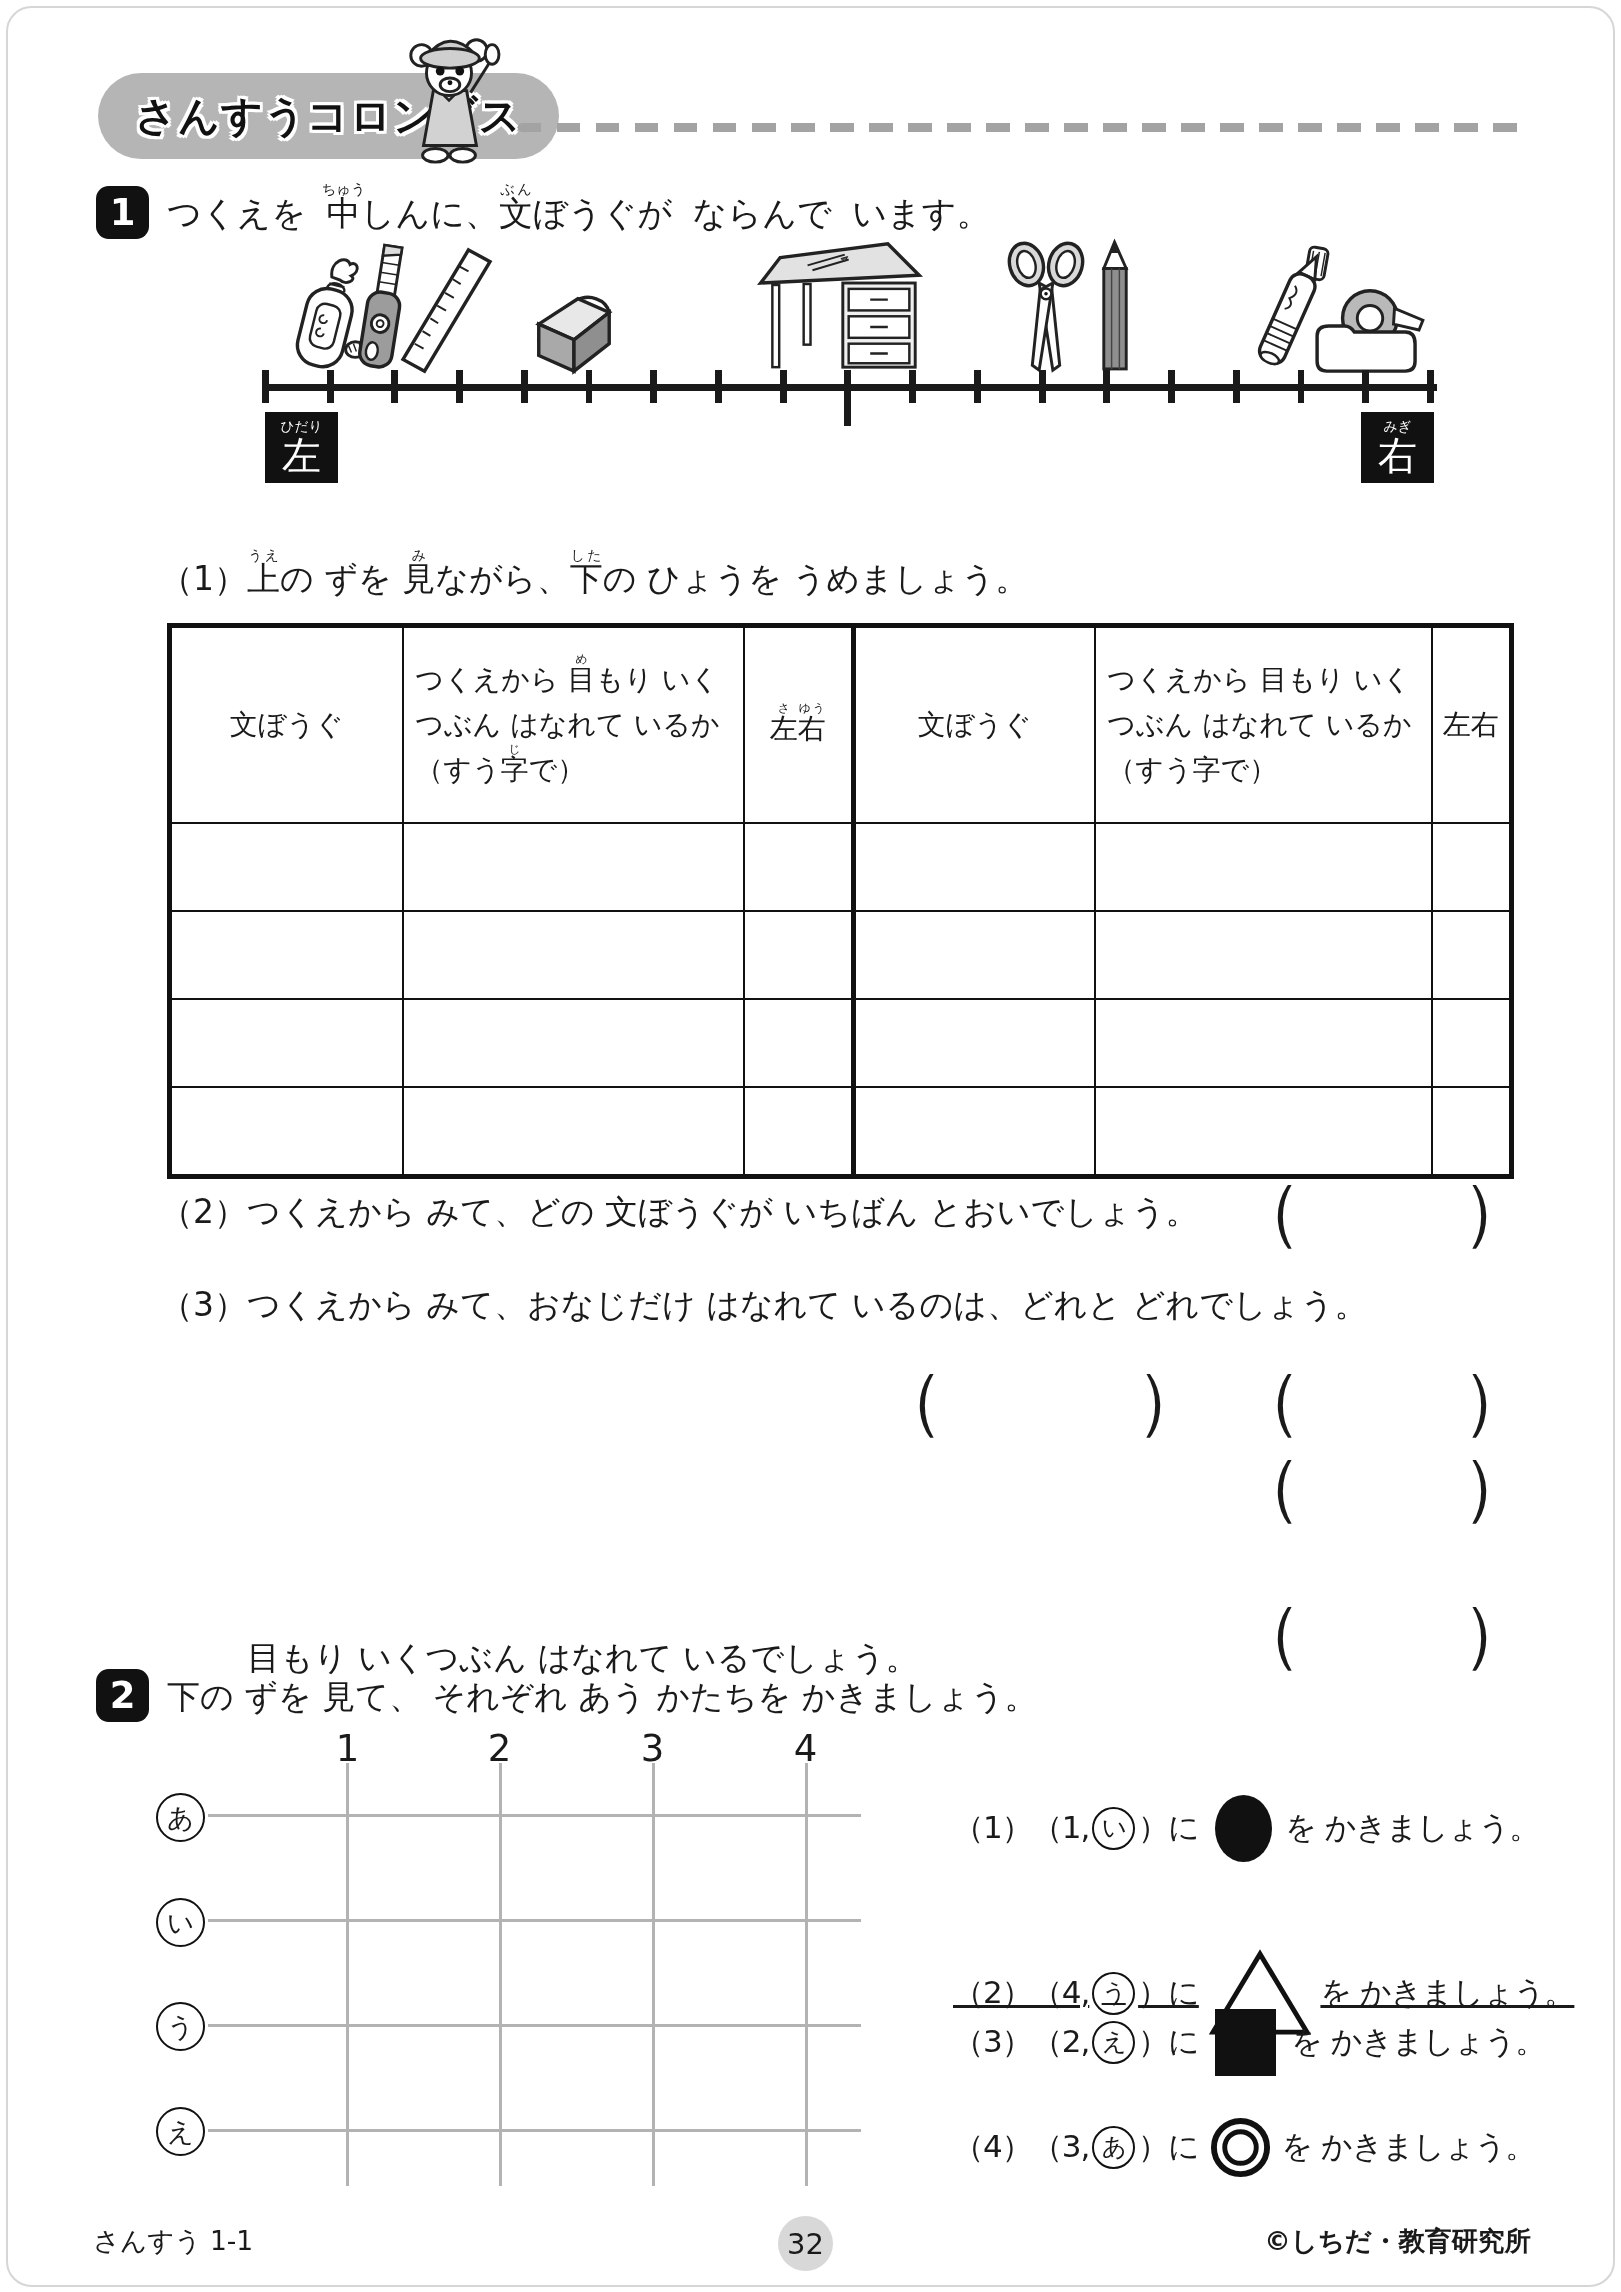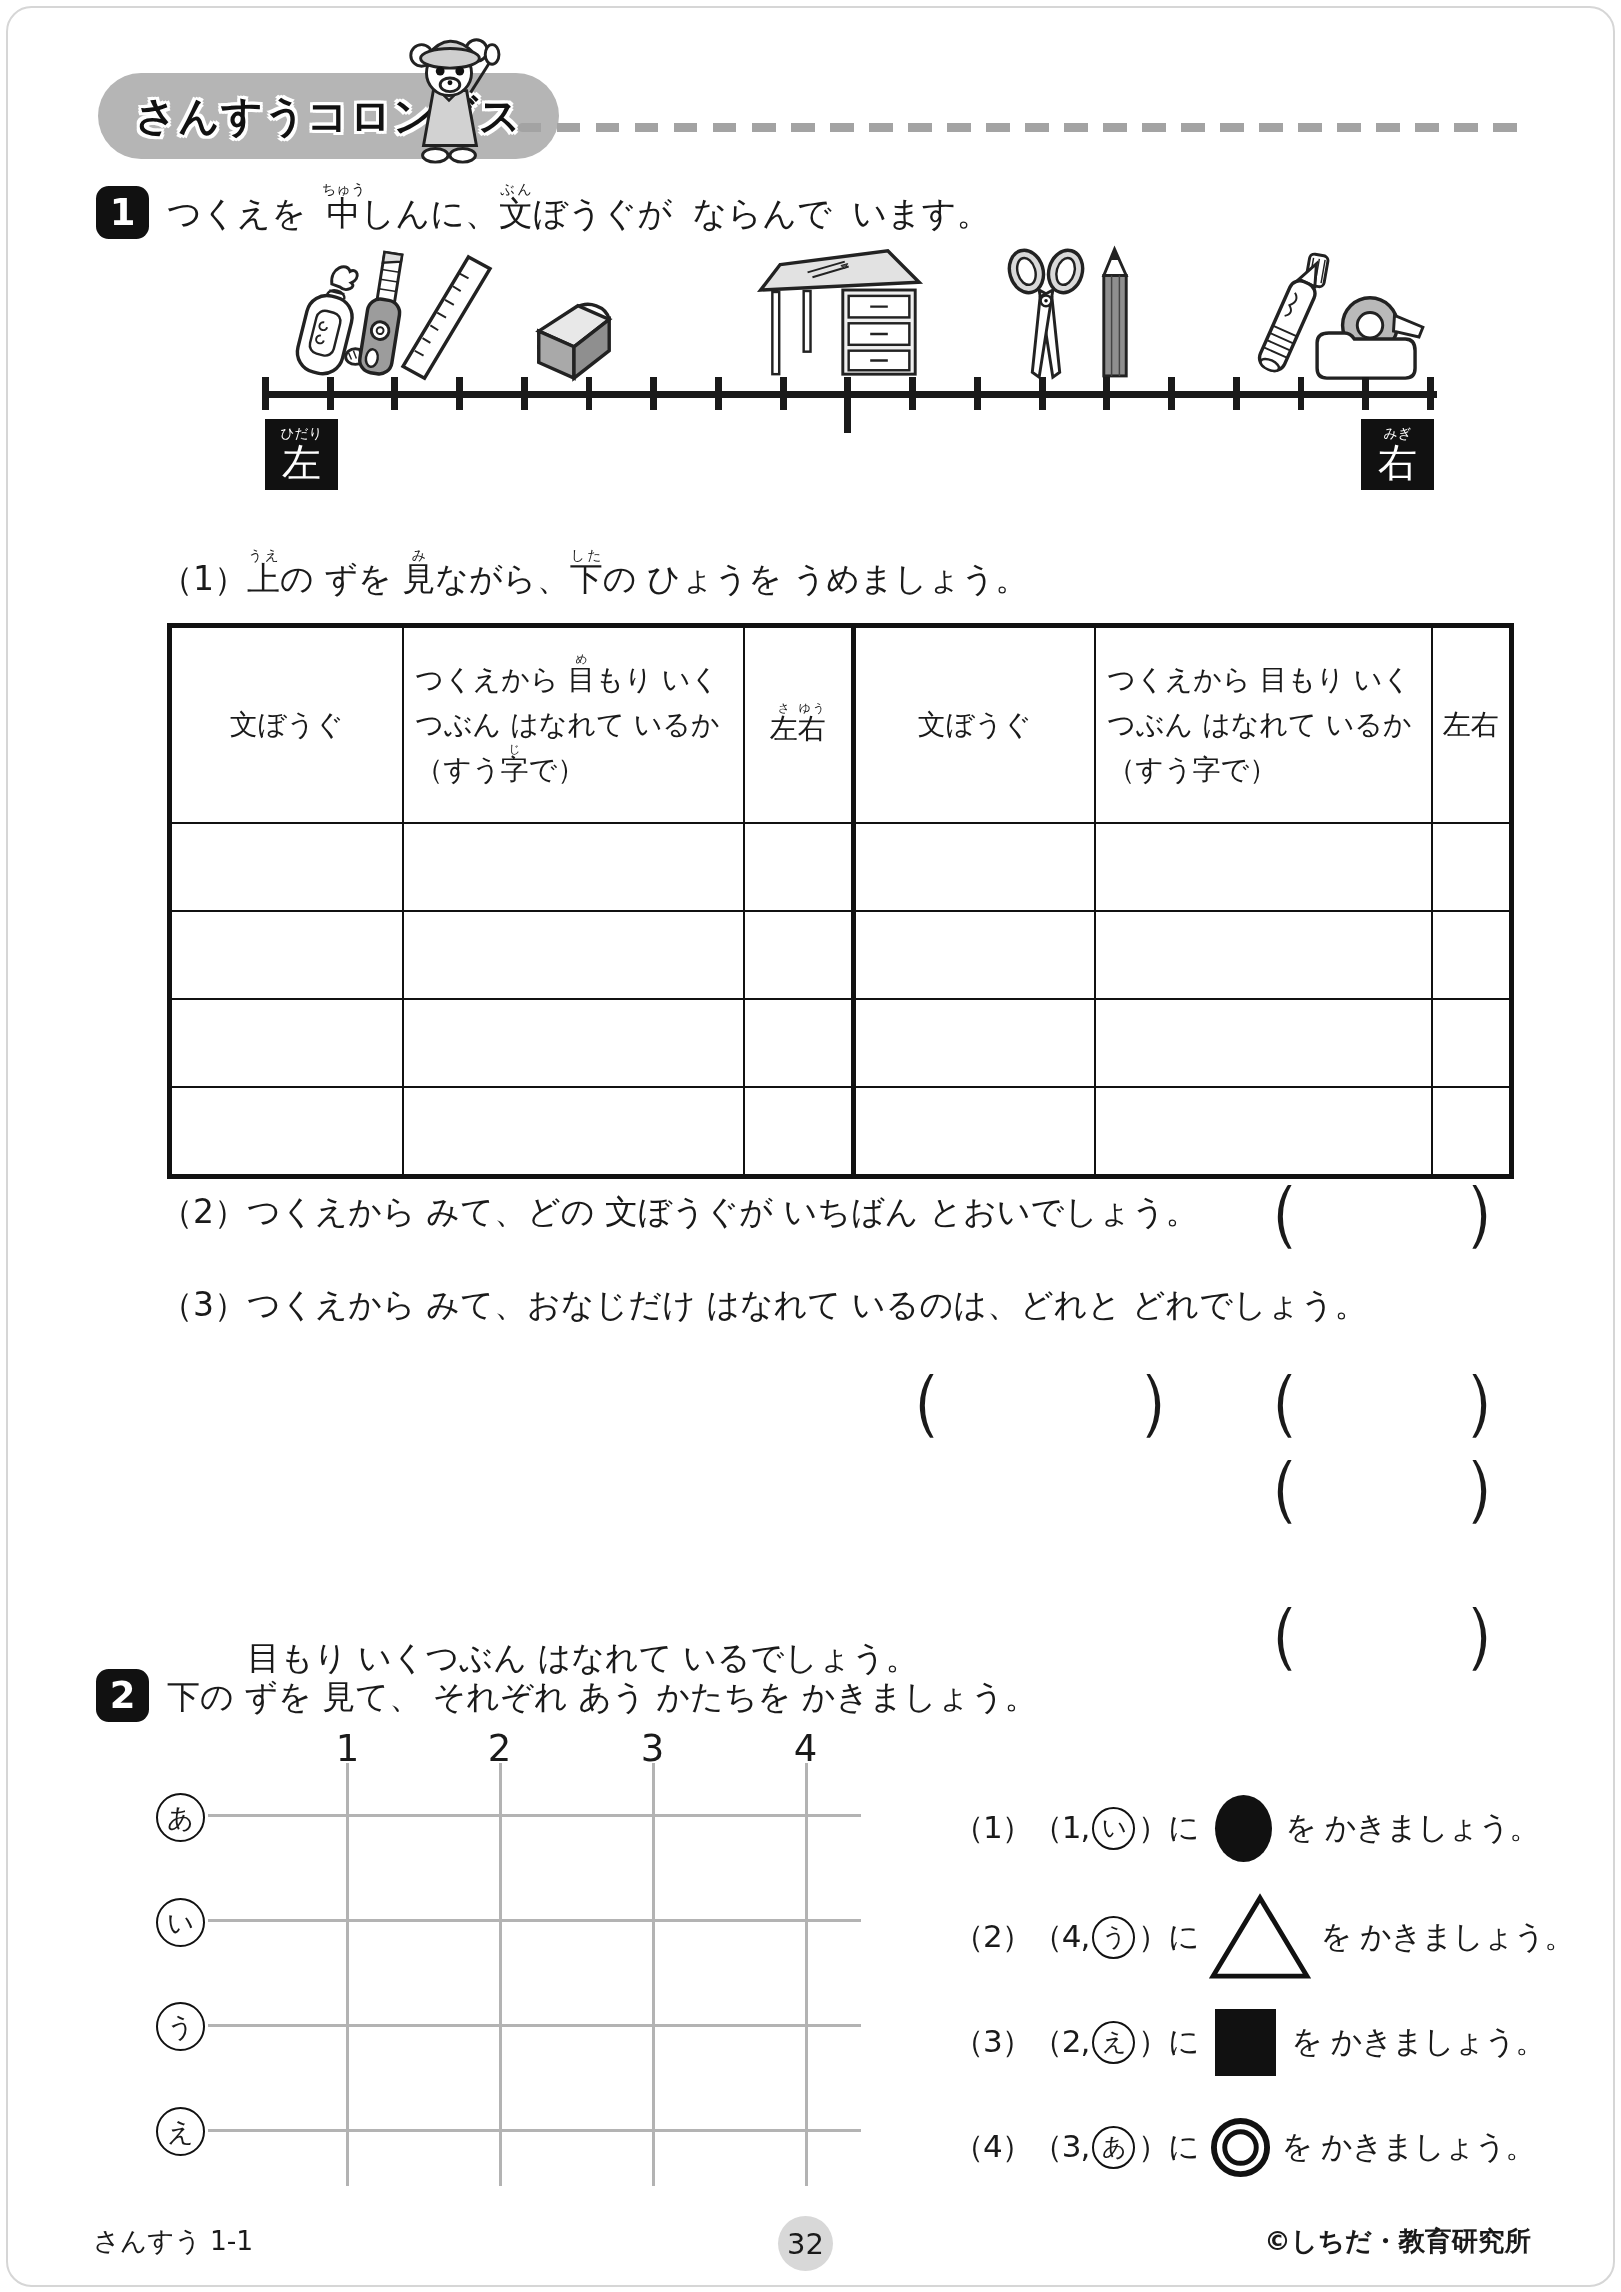--- a/index.html
+++ b/index.html
@@ -19,21 +19,21 @@
 
   
   .num-badge{position:absolute;width:53px;height:53px;background:#111;border-radius:12.7px;color:#fff;
              font-size:37px;font-weight:700;display:flex;align-items:center;justify-content:center;}
   .jp{font-size:34px;line-height:63px;white-space:nowrap;}
   ruby rt{font-size:0.42em;letter-spacing:0;}
   .p1-title{position:absolute;left:167px;top:182px;font-family:Liberation Mono, monospace;}
   .q1{position:absolute;left:160px;top:547px;font-size:33px;}
 
   
-  .figure{position:absolute;left:0;top:235px;width:1621px;height:274px;}
+  .figure{position:absolute;left:0;top:228px;width:1621px;height:274px;}
   .figure svg{position:absolute;}
   .nl-line{position:absolute;left:262px;top:156px;width:1175px;height:6.9px;background:#1a1a1a;}
   .nl-ticks{position:absolute;left:262px;top:142px;width:1172px;height:59px;
             display:flex;justify-content:space-between;align-items:flex-start;}
   .nl-ticks i{display:block;width:6.9px;height:33px;background:#1a1a1a;}
   .nl-ticks i.center{height:56px;}
   .end-label{position:absolute;width:73px;height:71px;background:#111;color:#fff;display:flex;
              flex-direction:column;align-items:center;justify-content:center;line-height:1;}
   .end-label .f{font-size:13.7px;margin-bottom:2.9px;}
   .end-label .k{font-size:39px;font-weight:500;}
@@ -343,21 +343,21 @@
     <span class="row-circ" style="left:156px;top:2107px;">え</span>
   </div>
 
   <div class="p2q" style="top:1786px;height:84px;">
     <span>（1）（1,</span>
     <span class="circ">い</span>
     <span>）に</span>
     <span class="shape-filled-circle"></span>
     <span>を かきましょう。</span>
   </div>
-  <div class="p2q" style="top:1882px;height:110px;">
+  <div class="p2q" style="top:1938px;height:110px;text-decoration:underline;">
     <span>（2）（4,</span>
     <span class="circ">う</span>
     <span>）に</span>
     <svg class="shape-svg" width="102" height="88" viewBox="0 0 104 90">
       <polygon points="52,5 100,85 4,85" fill="#fff" stroke="#111" stroke-width="5"></polygon>
     </svg>
     <span>を かきましょう。</span>
   </div>
   <div class="p2q" style="top:2000px;height:84px;">
     <span>（3）（2,</span>

